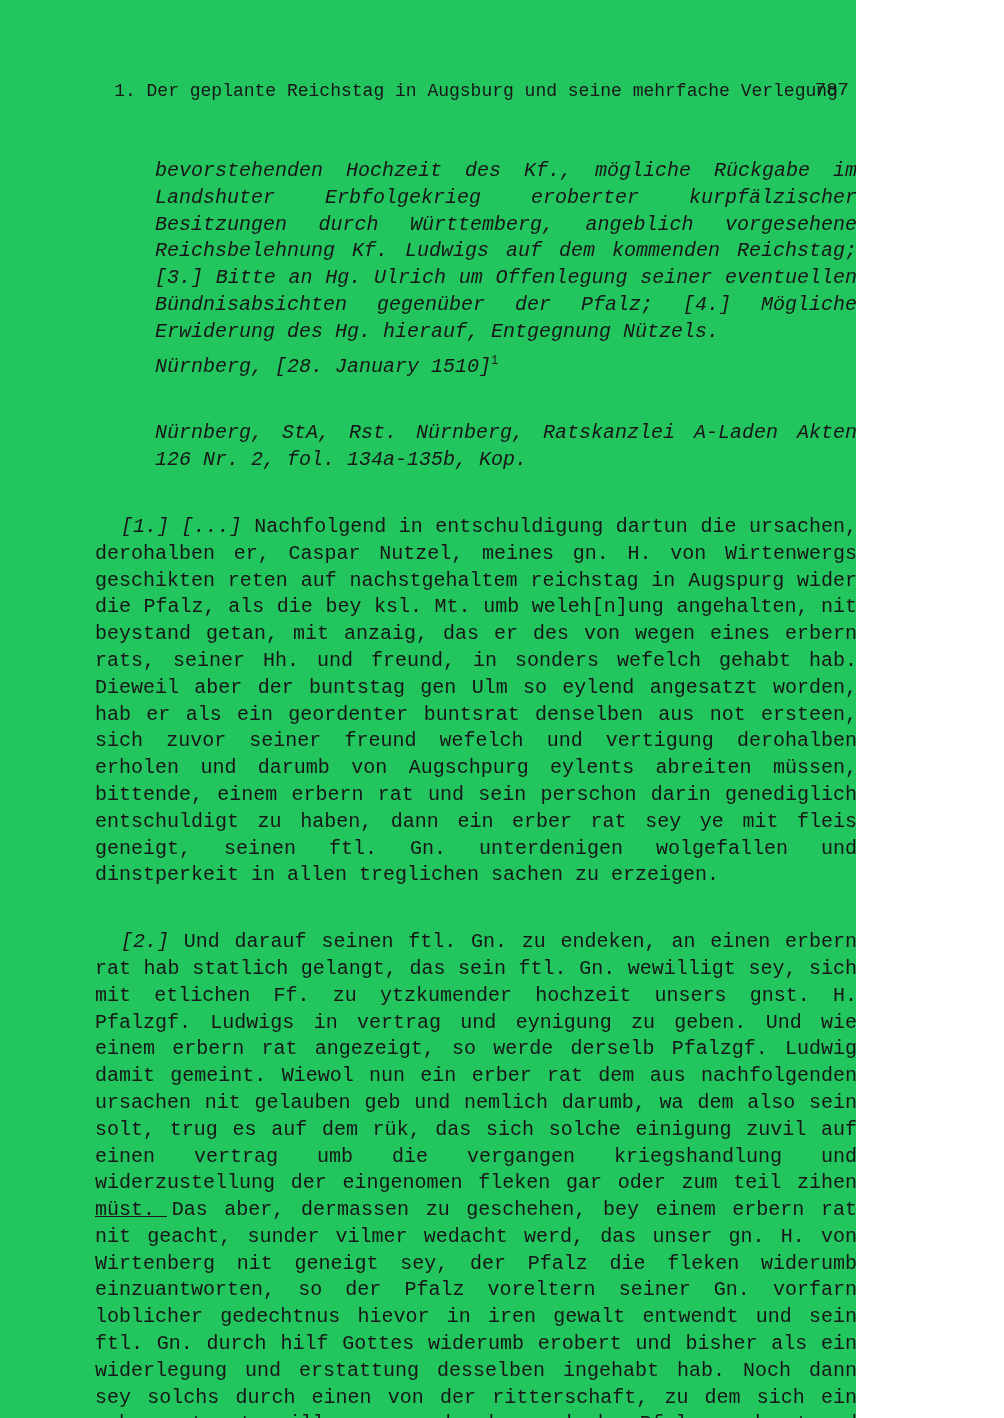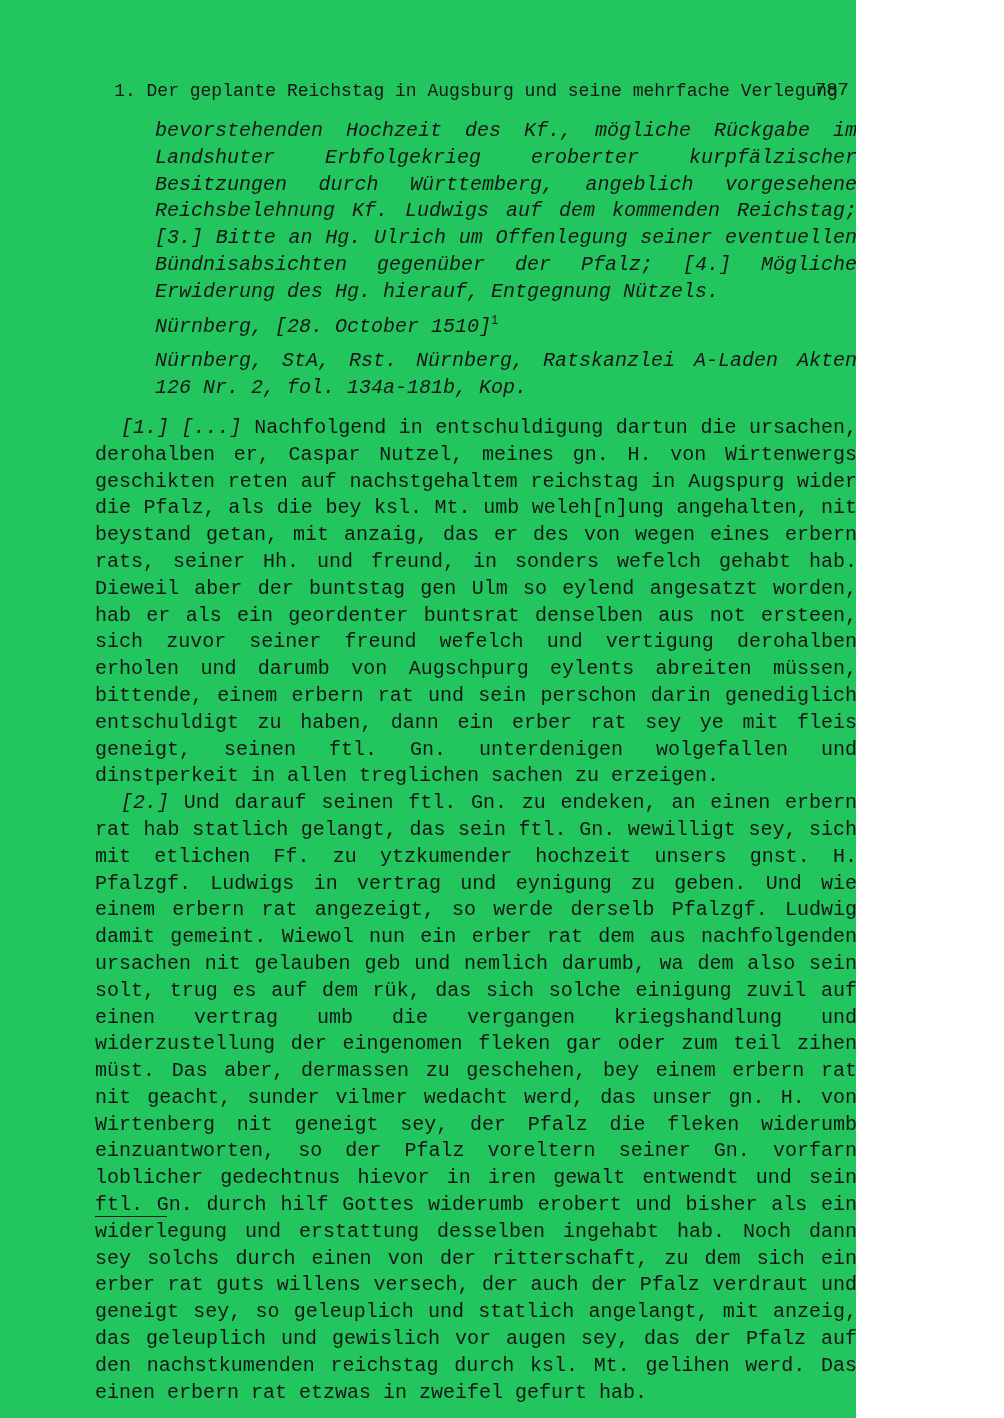--- a/index.html
+++ b/index.html
@@ -33,21 +33,21 @@
   }
   .content {
     position: absolute;
     top: 118px;
     left: 95px;
     width: 762px;
     font-size: 20px;
     line-height: 26.8px;
   }
   p { margin: 0; }
-  .just { text-align: justify; }
+  .just { text-align: justify; margin-top: 40px; }
   .it { font-style: italic; }
   .rm { font-style: normal; }
   .regest {
     margin-left: 60px;
     width: 702px;
     box-sizing: border-box;
   }
   .regest-summary { margin-bottom: 8px; }
   .dateline { margin-bottom: 8px; }
   .archive { margin-bottom: 13px; }
@@ -83,23 +83,23 @@
 
   <div class="pagehead">
     <span>1. Der geplante Reichstag in Augsburg und seine mehrfache Verlegung</span>
     <span class="pagenum">787</span>
   </div>
 
   <div class="content">
 
     <p class="regest regest-summary it just">bevorstehenden Hochzeit des Kf., mögliche Rückgabe im Landshuter Erbfolgekrieg eroberter kurpfälzischer Besitzungen durch Württemberg, angeblich vorgesehene Reichsbelehnung Kf. Ludwigs auf dem kommenden Reichstag; [3.] Bitte an Hg. Ulrich um Offenlegung seiner eventuellen Bündnisabsichten gegenüber der Pfalz; [4.] Mögliche Erwiderung des Hg. hierauf, Entgegnung Nützels.</p>
 
-    <p class="regest dateline it"><span>Nürnberg, [28. October 1510]</span><sup class="rm">1</sup></p>
+    <p class="regest dateline it"><span>Nürnberg, [28. January 1510]</span><sup class="rm">1</sup></p>
 
-    <p class="regest archive it just">Nürnberg, StA, Rst. Nürnberg, Ratskanzlei A-Laden Akten 126 Nr. 2, fol. 134a-181b, Kop.</p>
+    <p class="regest archive it just">Nürnberg, StA, Rst. Nürnberg, Ratskanzlei A-Laden Akten 126 Nr. 2, fol. 134a-135b, Kop.</p>
 
     <div class="body just">
 
 
       <p class="para indent just"><span class="it">[1.] [...]</span>
         <span>Nachfolgend in entschuldigung dartun die ursachen, derohalben er, Caspar Nutzel, meines gn. H. von Wirtenwergs geschikten reten auf nachstgehaltem reichstag in Augspurg wider die Pfalz, als die bey ksl. Mt. umb weleh[n]ung angehalten, nit beystand getan, mit anzaig, das er des von wegen eines erbern rats, seiner Hh. und freund, in sonders wefelch gehabt hab. Dieweil aber der buntstag gen Ulm so eylend angesatzt worden, hab er als ein geordenter buntsrat denselben aus not ersteen, sich zuvor seiner freund wefelch und vertigung derohalben erholen und darumb von Augschpurg eylents abreiten müssen, bittende, einem erbern rat und sein perschon darin genediglich entschuldigt zu haben, dann ein erber rat sey ye mit fleis geneigt, seinen ftl. Gn. unterdenigen wolgefallen und dinstperkeit in allen treglichen sachen zu erzeigen.</span></p>
 
       <p class="para indent just"><span class="it">[2.]</span>
         <span>Und darauf seinen ftl. Gn. zu endeken, an einen erbern rat hab statlich gelangt, das sein ftl. Gn. wewilligt sey, sich mit etlichen Ff. zu ytzkumender hochzeit unsers gnst. H. Pfalzgf. Ludwigs in vertrag und eynigung zu geben. Und wie einem erbern rat angezeigt, so werde derselb Pfalzgf. Ludwig damit gemeint. Wiewol nun ein erber rat dem aus nachfolgenden ursachen nit gelauben geb und nemlich darumb, wa dem also sein solt, trug es auf dem rük, das sich solche einigung zuvil auf einen vertrag umb die vergangen kriegshandlung und widerzustellung der eingenomen fleken gar oder zum teil zihen müst. Das aber, dermassen zu geschehen, bey einem erbern rat nit geacht, sunder vilmer wedacht werd, das unser gn. H. von Wirtenberg nit geneigt sey, der Pfalz die fleken widerumb einzuantworten, so der Pfalz voreltern seiner Gn. vorfarn loblicher gedechtnus hievor in iren gewalt entwendt und sein ftl. Gn. durch hilf Gottes widerumb erobert und bisher als ein widerlegung und erstattung desselben ingehabt hab. Noch dann sey solchs durch einen von der ritterschaft, zu dem sich ein erber rat guts willens versech, der auch der Pfalz verdraut und geneigt sey, so geleuplich und statlich angelangt, mit anzeig, das geleuplich und gewislich vor augen sey, das der Pfalz auf den nachstkumenden reichstag durch ksl. Mt. gelihen werd. Das einen erbern rat etzwas in zweifel gefurt hab.</span></p>
 

